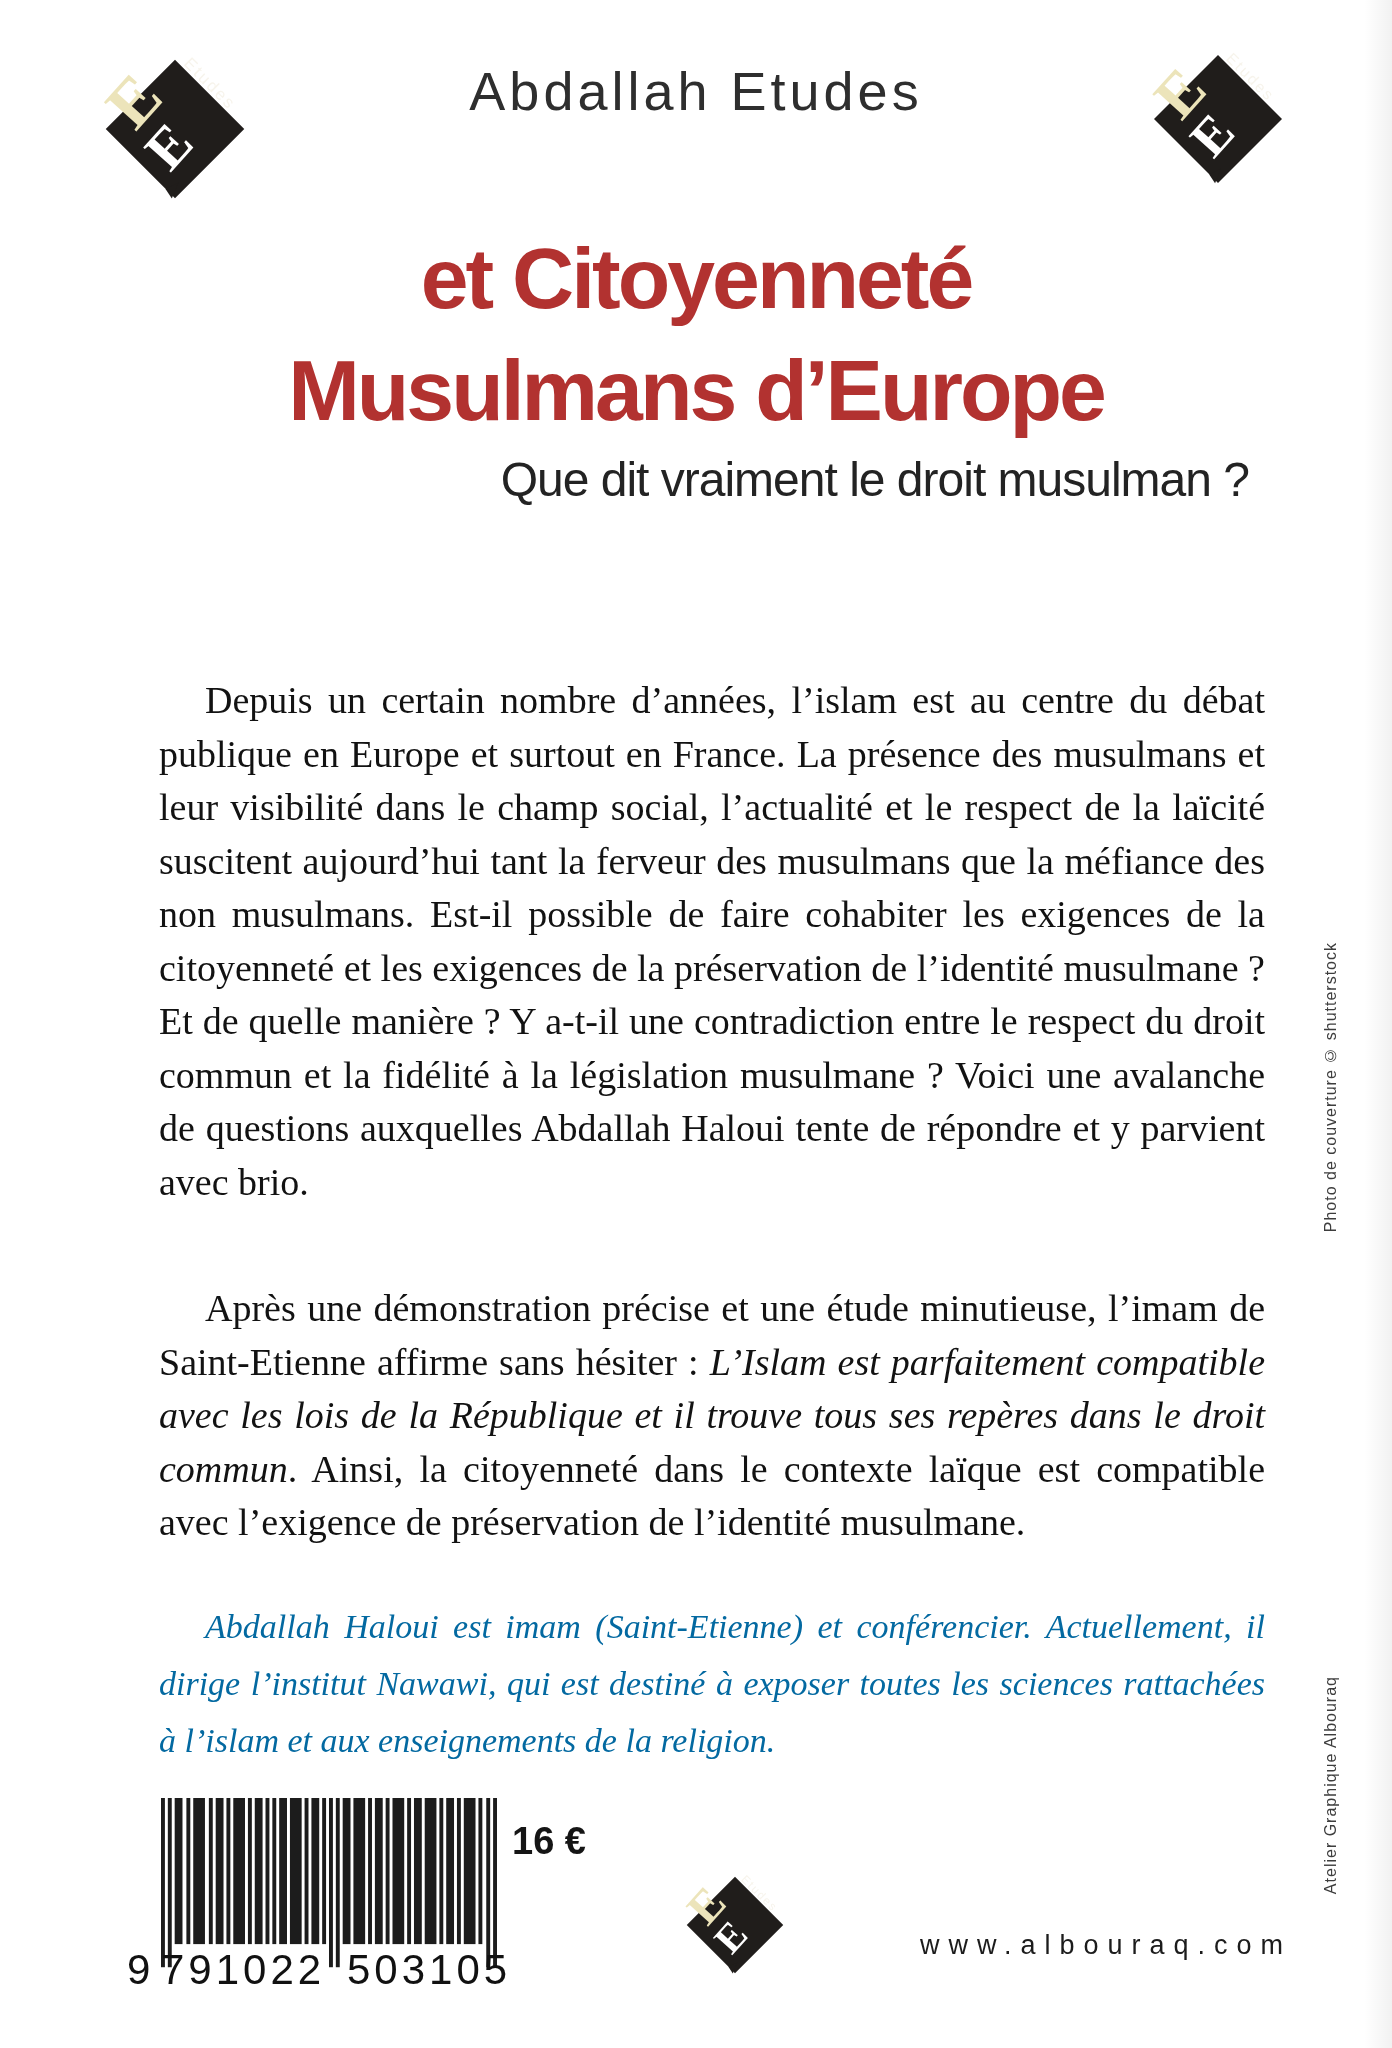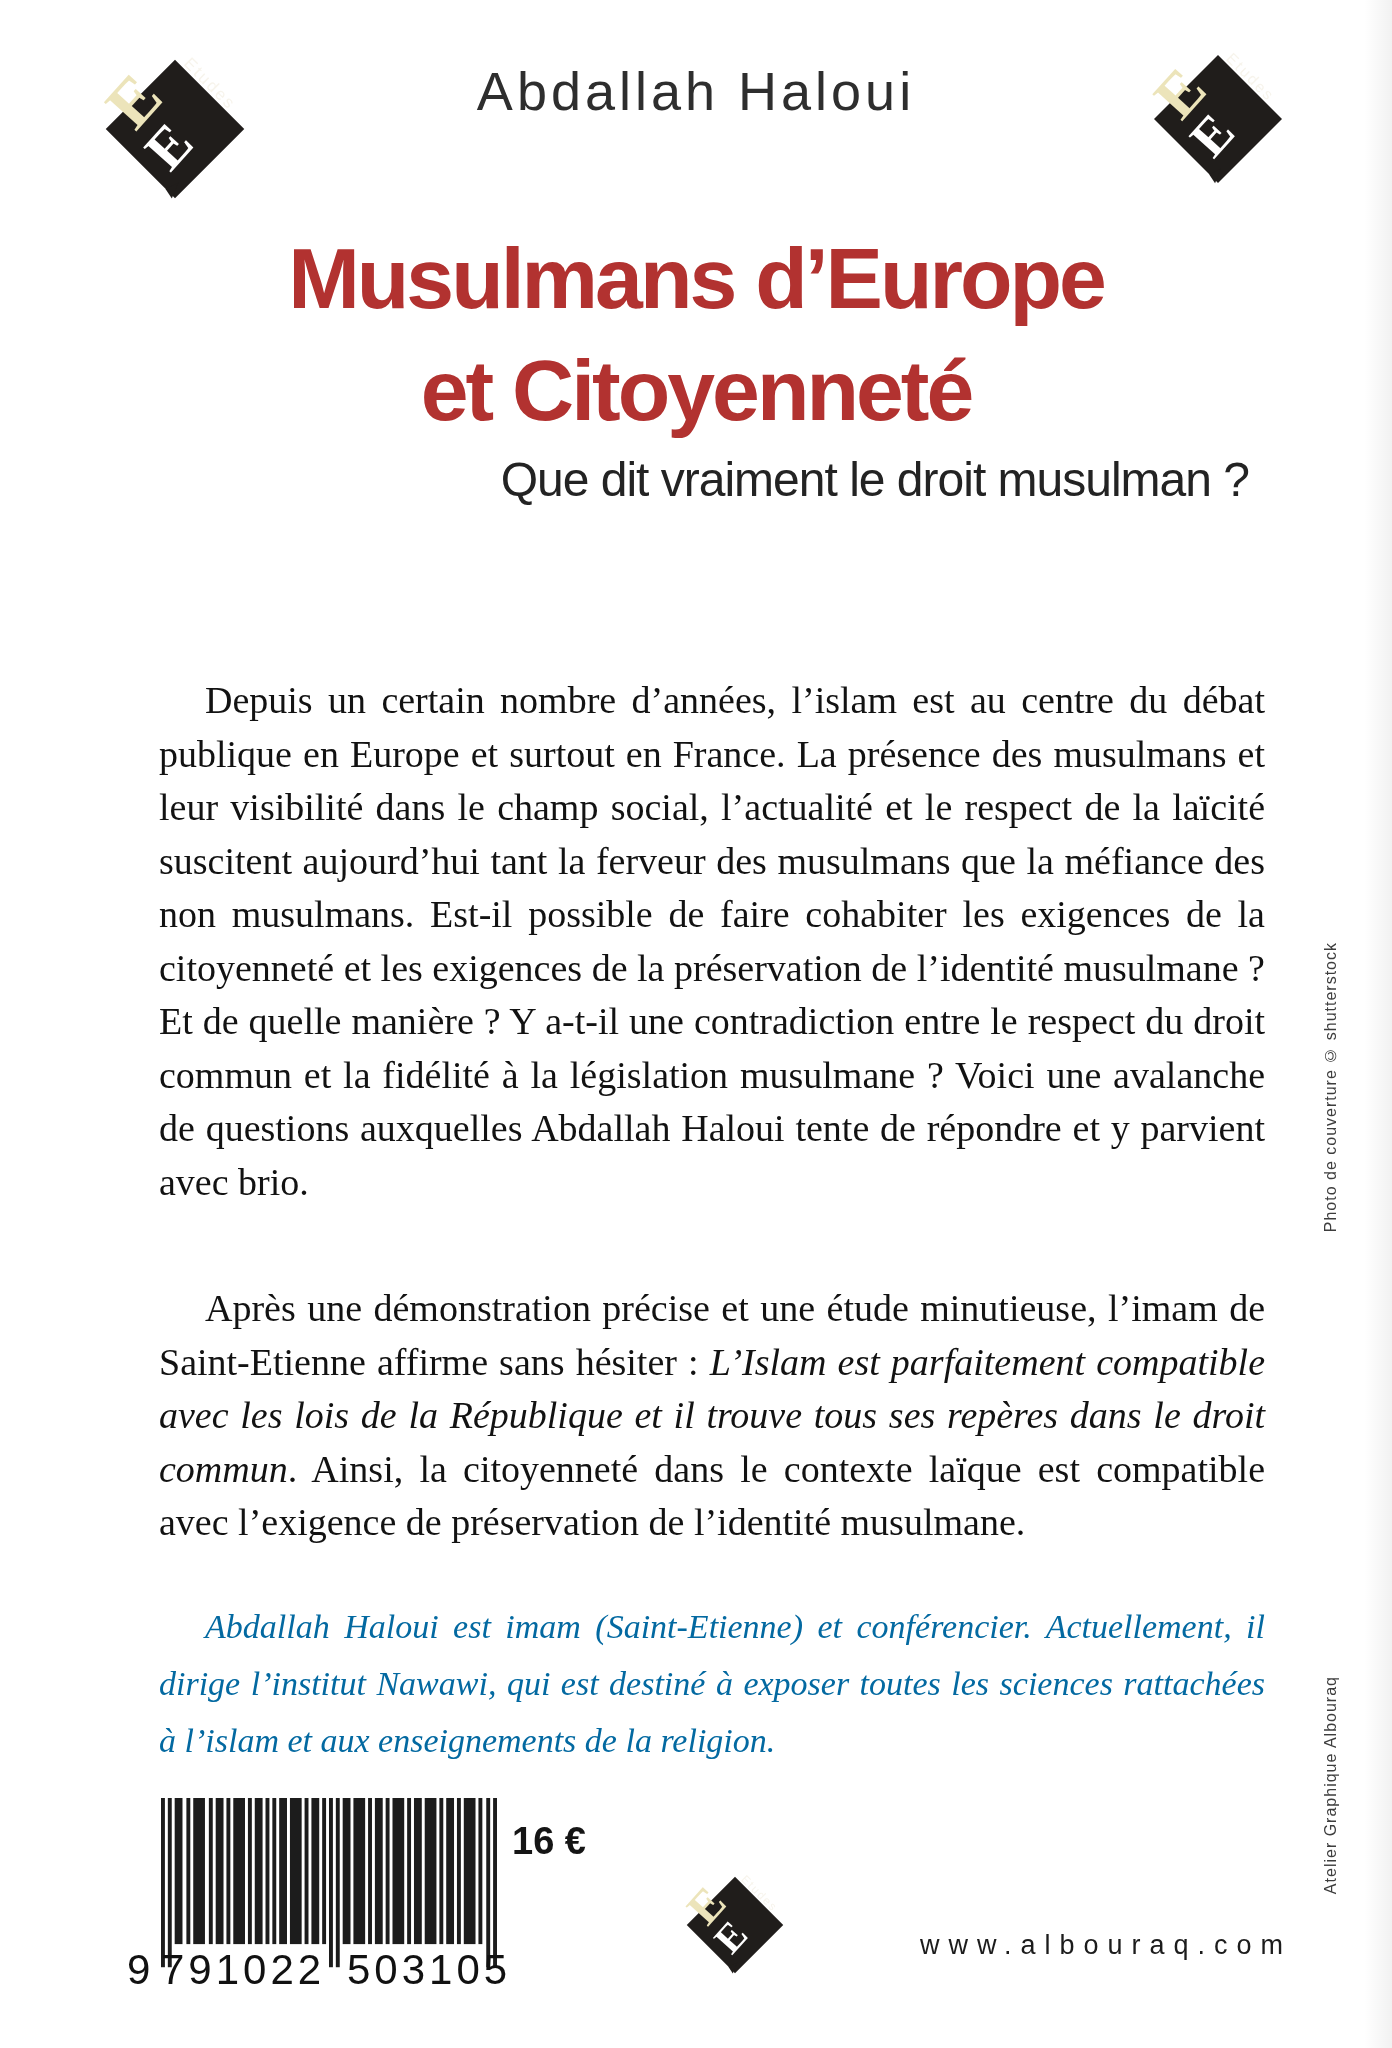--- a/index.html
+++ b/index.html
@@ -97,25 +97,25 @@
   <svg class="logo logo-tl" viewBox="0 0 100 100">
     <use href="#etudes-logo"></use>
   </svg>
   <svg class="logo logo-tr" viewBox="0 0 100 100">
     <use href="#etudes-logo"></use>
   </svg>
   <svg class="logo logo-bottom" viewBox="0 0 100 100">
     <use href="#etudes-logo"></use>
   </svg>
 
-  <div class="author">Abdallah Haloui</div>
+  <div class="author">Abdallah Etudes</div>
 
   <div class="title">
+    <div>et Citoyenneté</div>
     <div>Musulmans d’Europe</div>
-    <div>et Citoyenneté</div>
   </div>
 
   <div class="subtitle">Que dit vraiment le droit musulman&nbsp;?</div>
 
   <p class="para para-1">Depuis un certain nombre d’années, l’islam est au centre du débat publique en Europe et surtout en France. La présence des musulmans et leur visibilité dans le champ social, l’actualité et le respect de la laïcité suscitent aujourd’hui tant la ferveur des musulmans que la méfiance des non musulmans. Est-il possible de faire cohabiter les exigences de la citoyenneté et les exigences de la préservation de l’identité musulmane&nbsp;? Et de quelle manière&nbsp;? Y a-t-il une contradiction entre le respect du droit commun et la fidélité à la législation musulmane&nbsp;? Voici une avalanche de questions auxquelles Abdallah Haloui tente de répondre et y parvient avec brio.</p>
 
   <p class="para para-2"><span>Après une démonstration précise et une étude minutieuse, l’imam de Saint-Etienne affirme sans hésiter&nbsp;: </span><span class="quote">L’Islam est parfaitement compatible avec les lois de la République et il trouve tous ses repères dans le droit commun</span><span>. Ainsi, la citoyenneté dans le contexte laïque est compatible avec l’exigence de préservation de l’identité musulmane.</span></p>
 
   <p class="bio">Abdallah Haloui est imam (Saint-Etienne) et conférencier. Actuellement, il dirige l’institut Nawawi, qui est destiné à exposer toutes les sciences rattachées à l’islam et aux enseignements de la religion.</p>
 

